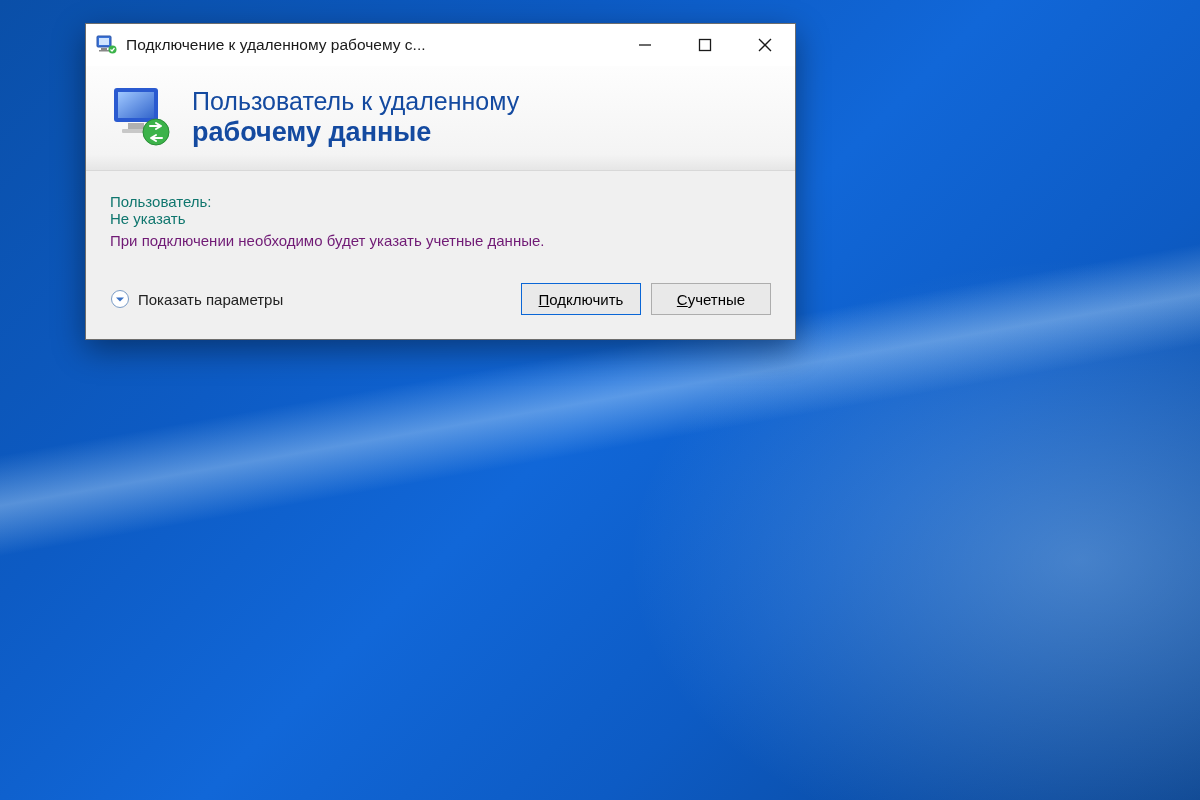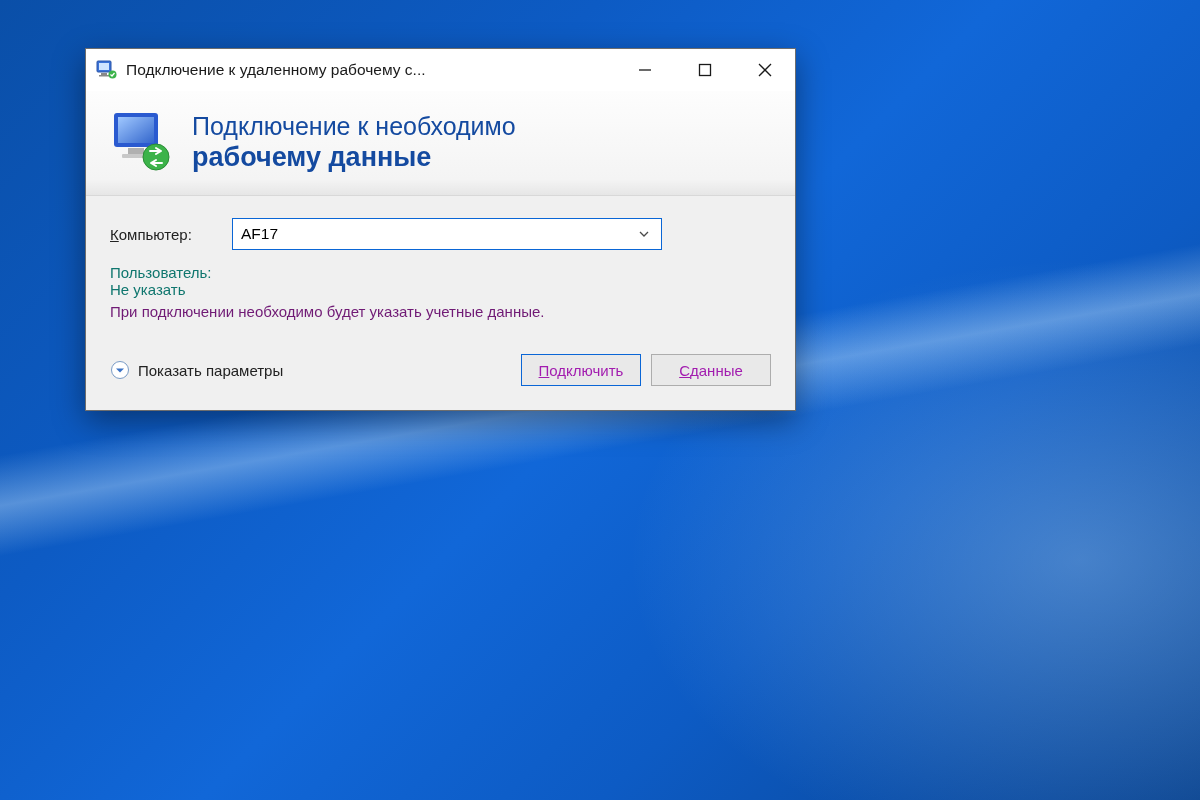--- a/index.html
+++ b/index.html
@@ -17,21 +17,21 @@
       position: absolute;
       top: 0; left: 0; right: 0; bottom: 0;
       background:
         radial-gradient(ellipse 900px 600px at 90% 70%, rgba(180,220,255,0.35) 0%, transparent 50%),
         linear-gradient(170deg, transparent 45%, rgba(200,230,255,0.4) 50%, transparent 55%);
       pointer-events: none;
     }
     .window {
       position: absolute;
       left: 85px;
-      top: 48px;
+      top: 23px;
       width: 711px;
       background: #f0f0f0;
       border: 1px solid #6d6d6d;
       box-shadow: 0 10px 30px rgba(0,0,0,0.4);
     }
     .titlebar {
       height: 42px;
       background: #ffffff;
       display: flex;
       align-items: center;
@@ -155,21 +155,21 @@
       margin-right: 8px;
     }
     .spacer { flex: 1; }
     .btn {
       height: 32px;
       min-width: 120px;
       background: #e9e9e9;
       border: 1px solid #adadad;
       font-size: 15px;
       font-family: inherit;
-      color: #a21caf;
+      color: #000000;
       padding: 0 14px;
       cursor: pointer;
       margin-left: 10px;
     }
     .btn.primary { border: 1.5px solid #0a66d6; }
     .btn .uline { text-decoration: underline; }
   </style>
 </head>
 <body>
 
@@ -218,56 +218,45 @@
             <stop offset="100%" stop-color="#3366cc"></stop>
           </linearGradient>
         </defs>
         <rect x="20" y="39" width="16" height="6" fill="#b0b0b0"></rect>
         <rect x="14" y="45" width="28" height="4" rx="1" fill="#c8c8c8"></rect>
         <circle cx="48" cy="48" r="13" fill="#3cb34a" stroke="#2a8c36" stroke-width="1"></circle>
         <path d="M42 42 h9 M48 39 l5 3 l-5 3 M54 54 h-9 M48 57 l-5 -3 l5 -3" stroke="#fff" stroke-width="2" fill="none" stroke-linecap="round" stroke-linejoin="round"></path>
       </svg>
     </span>
     <div class="banner-text">
-      <div class="banner-line1">Подключение к необходимо</div>
+      <div class="banner-line1">Пользователь к удаленному</div>
       <div class="banner-line2">рабочему данные</div>
     </div>
   </div>
 
   <div class="body-area">
 
-    <div class="field-row">
-      <div class="field-label"><span class="uline">К</span><span>омпьютер:</span></div>
-      <div class="combo">
-        <input type="text" value="AF17" style="">
-        <span class="combo-chevron">
-          <svg width="12" height="12">
-              <path d="M2 4 l4 4 l4 -4" fill="none" stroke="#4a4a4a" stroke-width="1.3"></path>
-            </svg>
-        </span>
-      </div>
-    </div>
 
     <div class="user-row">
       <div class="user-label">Пользователь:</div>
       <div>Не указать</div>
     </div>
 
     <div class="info-text">При подключении необходимо будет указать учетные данные.</div>
 
     <div class="bottom-row">
       <div class="show-options">
         <span class="expand-icon">
           <svg viewBox="0 0 20 20">
             <circle cx="10" cy="10" r="8.5" fill="#fff" stroke="#7a9cc6" stroke-width="1"></circle>
             <path d="M6 8.5 l4 4 l4 -4" fill="#3a72c6"></path>
           </svg>
         </span>
         <span><span class="uline">П</span><span>оказать параметры</span></span>
       </div>
       <div class="spacer"></div>
       <button class="btn primary"><span class="uline">П</span><span>одключить</span></button>
-      <button class="btn"><span class="uline">С</span><span>данные</span></button>
+      <button class="btn"><span class="uline">С</span><span>учетные</span></button>
     </div>
 
   </div>
 
 </div>
 
 </body></html>

